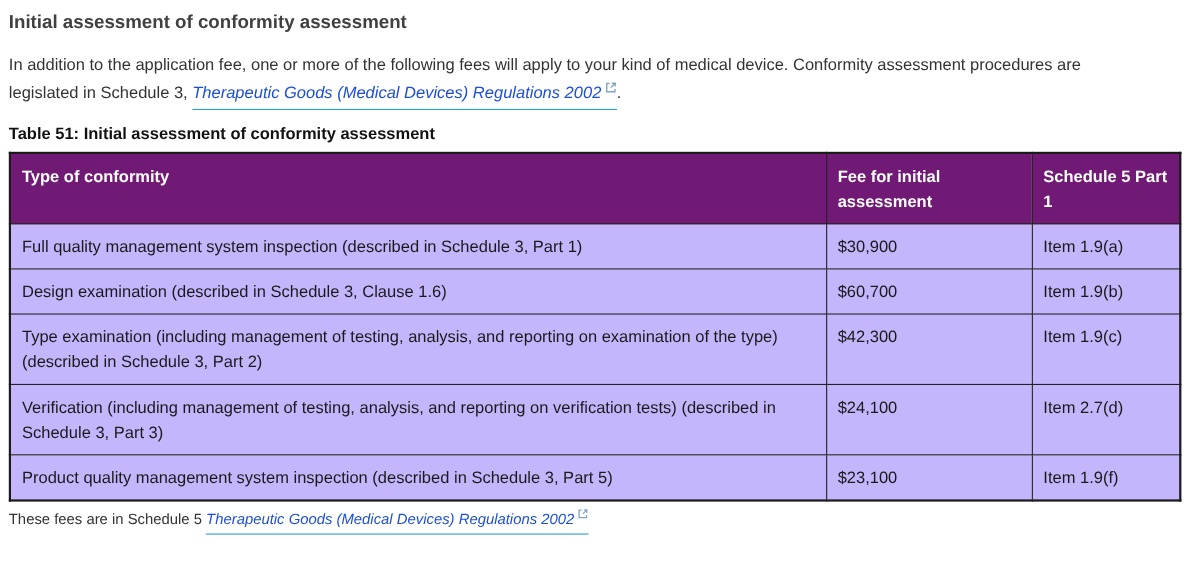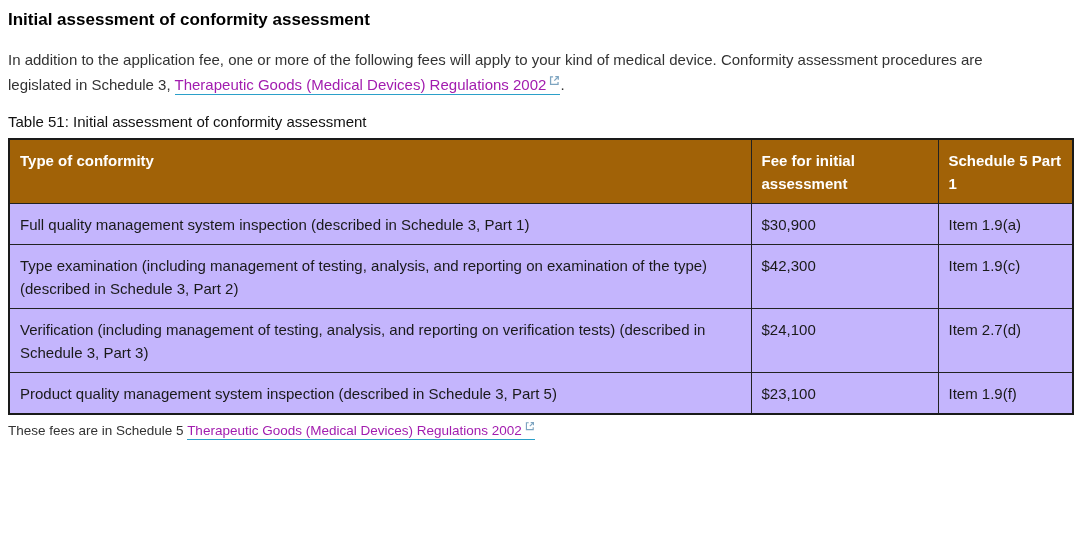--- a/index.html
+++ b/index.html
@@ -8,67 +8,68 @@
     width: 1080px;
     height: 534px;
     padding: 8px 8px 0 8px;
     font-family: "Liberation Sans", "DejaVu Sans", sans-serif;
     color: #333333;
     overflow: hidden;
   }
   h1.page-heading {
     font-size: 17px;
     font-weight: 700;
-    color: #000000;
+    color: #404040;
     line-height: 24px;
   }
   p.intro {
     margin-top: 15px;
     font-size: 15px;
     line-height: 25px;
     max-width: 1024px;
     color: #333333;
   }
   a.reg-link {
-    color: #a21caf;
+    color: #1d4ed8;
+    font-style: italic;
     text-decoration: none;
     border-bottom: 1.5px solid #2ba0c9;
-    padding-bottom: 1px;
+    padding-bottom: 6px;
     cursor: pointer;
   }
   .ext-icon {
     display: inline-block;
     margin-left: 3px;
     transform: translateY(-4px);
   }
   p.table-caption {
     margin-top: 16px;
     margin-bottom: 8px;
     font-size: 15px;
-    font-weight: 400;
+    font-weight: 700;
     color: #111111;
   }
   table.fees-table {
     border-collapse: collapse;
     width: 1064px;
     table-layout: fixed;
     border: 2px solid #1a1a1a;
   }
   table.fees-table th,
   table.fees-table td {
     border: 1px solid #222222;
     vertical-align: top;
     text-align: left;
     padding: 9px 10px 8px 10px;
     font-size: 15px;
     line-height: 23px;
     word-wrap: break-word;
   }
   table.fees-table thead th {
-    background: #a16207;
+    background: #701a75;
     color: #ffffff;
     font-weight: 700;
     height: 63px;
   }
   table.fees-table tbody td { color: #1a1a1a; background: #c4b5fd; }
   p.footnote {
     margin-top: 7px;
     font-size: 13.5px;
     line-height: 18px;
     color: #333333;
@@ -101,20 +102,25 @@
       <th>Schedule 5 Part 1</th>
     </tr>
   </thead>
   <tbody>
     <tr>
       <td>Full quality management system inspection (described in Schedule 3, Part 1)</td>
       <td>$30,900</td>
       <td>Item 1.9(a)</td>
     </tr>
     <tr>
+      <td>Design examination (described in Schedule 3, Clause 1.6)</td>
+      <td>$60,700</td>
+      <td>Item 1.9(b)</td>
+    </tr>
+    <tr>
       <td>Type examination (including management of testing, analysis, and reporting on examination of the type) (described in Schedule 3, Part 2)</td>
       <td>$42,300</td>
       <td>Item 1.9(c)</td>
     </tr>
     <tr>
       <td>Verification (including management of testing, analysis, and reporting on verification tests) (described in Schedule 3, Part 3)</td>
       <td>$24,100</td>
       <td>Item 2.7(d)</td>
     </tr>
     <tr>

